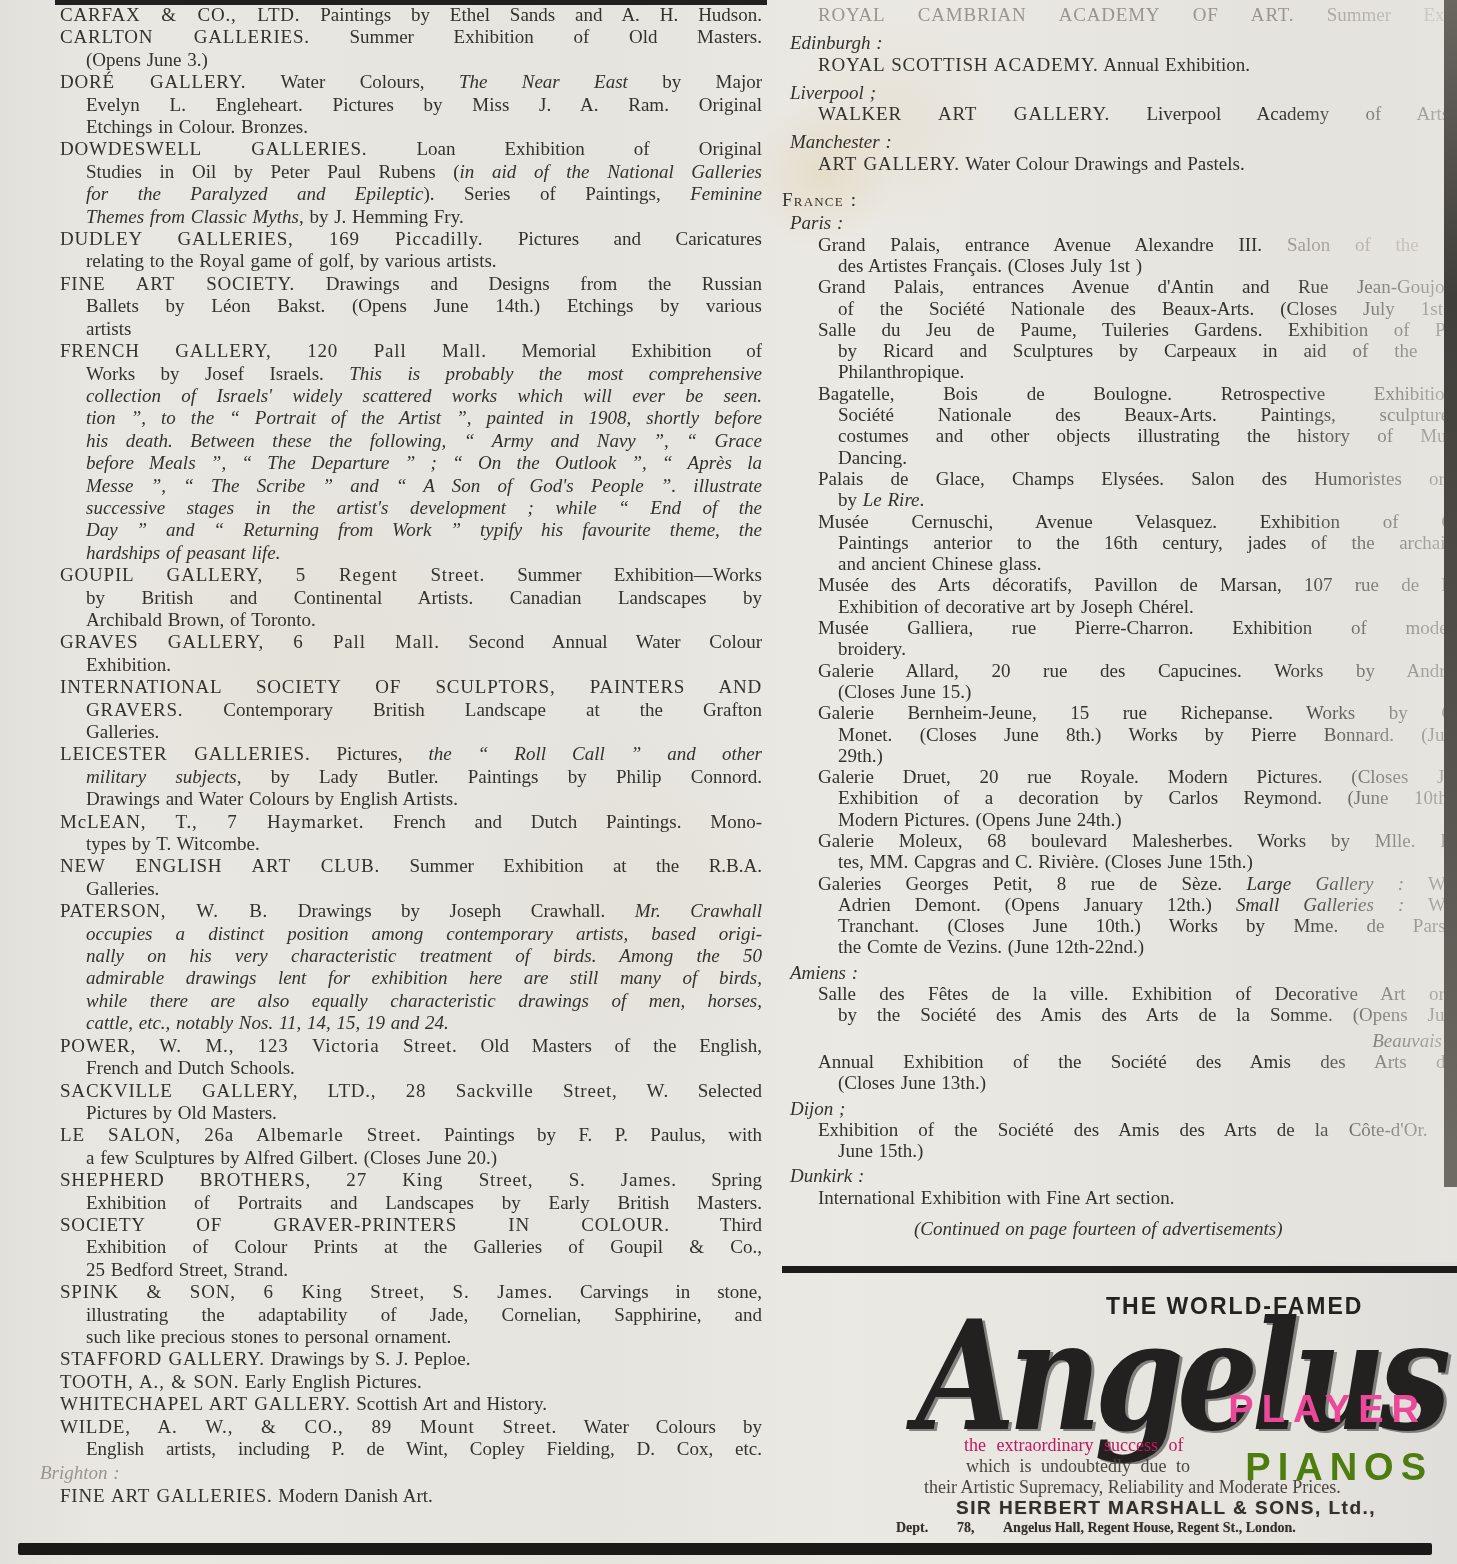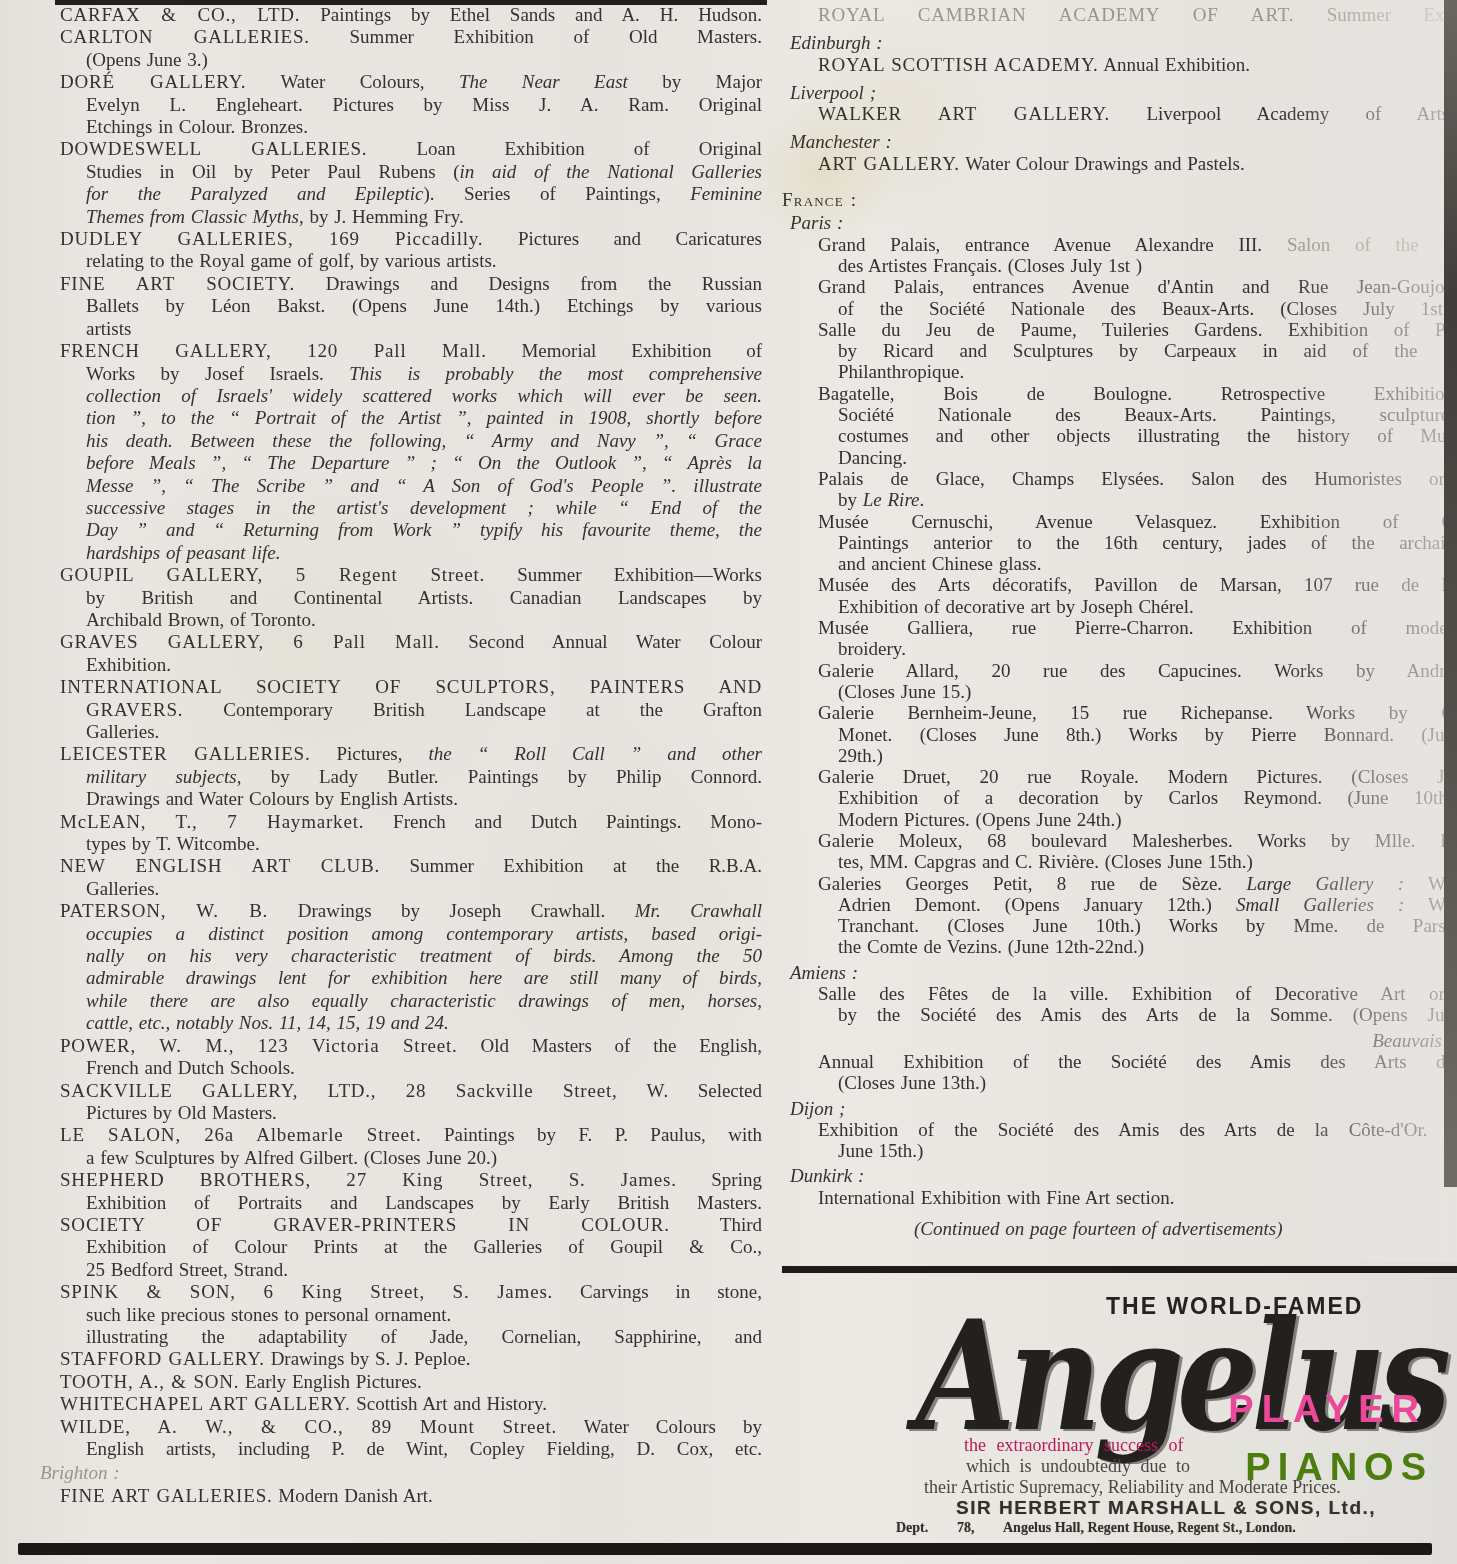--- a/index.html
+++ b/index.html
@@ -117,22 +117,22 @@
     <p class="ln e1 just"><span class="caps">SACKVILLE GALLERY, LTD., 28 Sackville Street, W.</span><span> Selected</span></p>
     <p class="ln e2"><span>Pictures by Old Masters.</span></p>
     <p class="ln e1 just"><span class="caps">LE SALON, 26a Albemarle Street.</span><span> Paintings by F. P. Paulus, with</span></p>
     <p class="ln e2"><span>a few Sculptures by Alfred Gilbert. (Closes June 20.)</span></p>
     <p class="ln e1 just"><span class="caps">SHEPHERD BROTHERS, 27 King Street, S. James.</span><span> Spring</span></p>
     <p class="ln e2 just"><span>Exhibition of Portraits and Landscapes by Early British Masters.</span></p>
     <p class="ln e1 just"><span class="caps">SOCIETY OF GRAVER-PRINTERS IN COLOUR.</span><span> Third</span></p>
     <p class="ln e2 just"><span>Exhibition of Colour Prints at the Galleries of Goupil &amp; Co.,</span></p>
     <p class="ln e2"><span>25 Bedford Street, Strand.</span></p>
     <p class="ln e1 just"><span class="caps">SPINK &amp; SON, 6 King Street, S. James.</span><span> Carvings in stone,</span></p>
+    <p class="ln e2 just"><span>illustrating the adaptability of Jade, Cornelian, Sapphirine, and</span></p>
     <p class="ln e2"><span>such like precious stones to personal ornament.</span></p>
-    <p class="ln e2 just"><span>illustrating the adaptability of Jade, Cornelian, Sapphirine, and</span></p>
     <p class="ln e1"><span class="caps">STAFFORD GALLERY.</span><span> Drawings by S. J. Peploe.</span></p>
     <p class="ln e1"><span class="caps">TOOTH, A., &amp; SON.</span><span> Early English Pictures.</span></p>
     <p class="ln e1"><span class="caps">WHITECHAPEL ART GALLERY.</span><span> Scottish Art and History.</span></p>
     <p class="ln e1 just"><span class="caps">WILDE, A. W., &amp; CO., 89 Mount Street.</span><span> Water Colours by</span></p>
     <p class="ln e2 just"><span>English artists, including P. de Wint, Copley Fielding, D. Cox, etc.</span></p>
     <p class="ln city" style="margin-top: 2px;"><span class="it dim">Brighton :</span></p>
     <p class="ln e1"><span class="caps">FINE ART GALLERIES.</span><span> Modern Danish Art.</span></p>
   </div>
 <div id="colR" class="col">
     <p class="ln e1 just"><span class="caps dim">ROYAL CAMBRIAN ACADEMY OF ART.</span><span class="dim"> Summer Exh</span></p>

